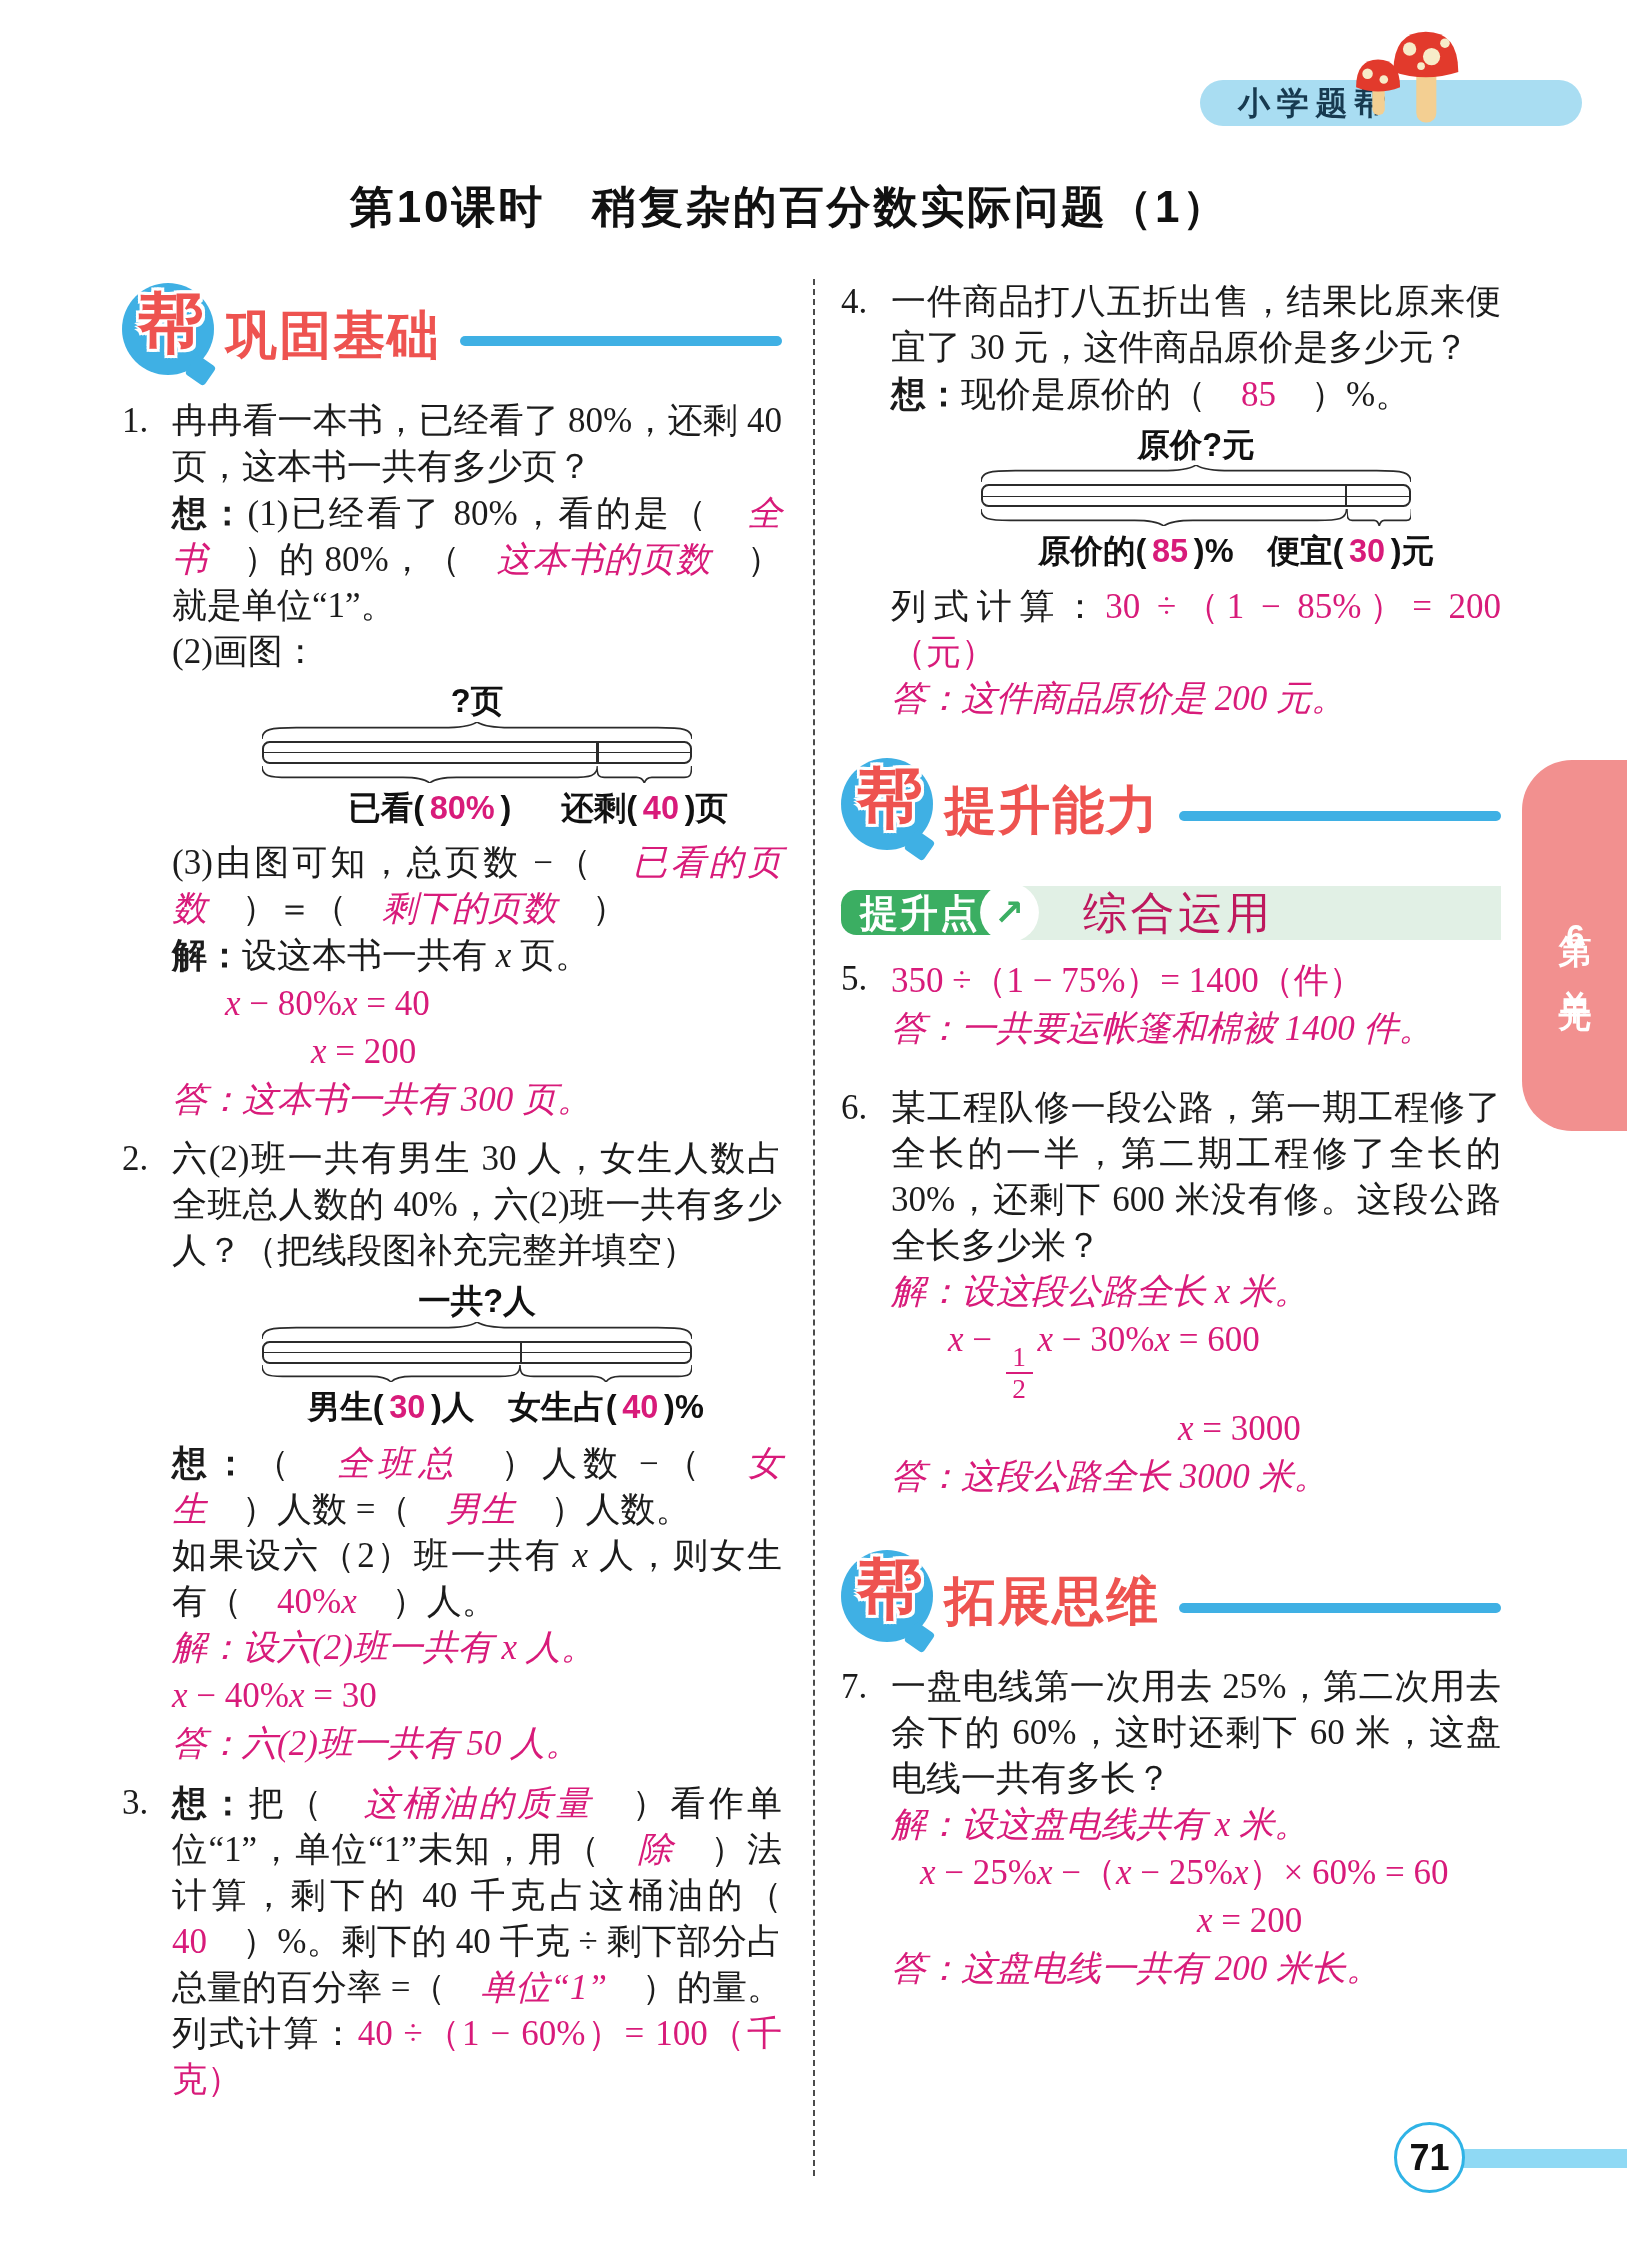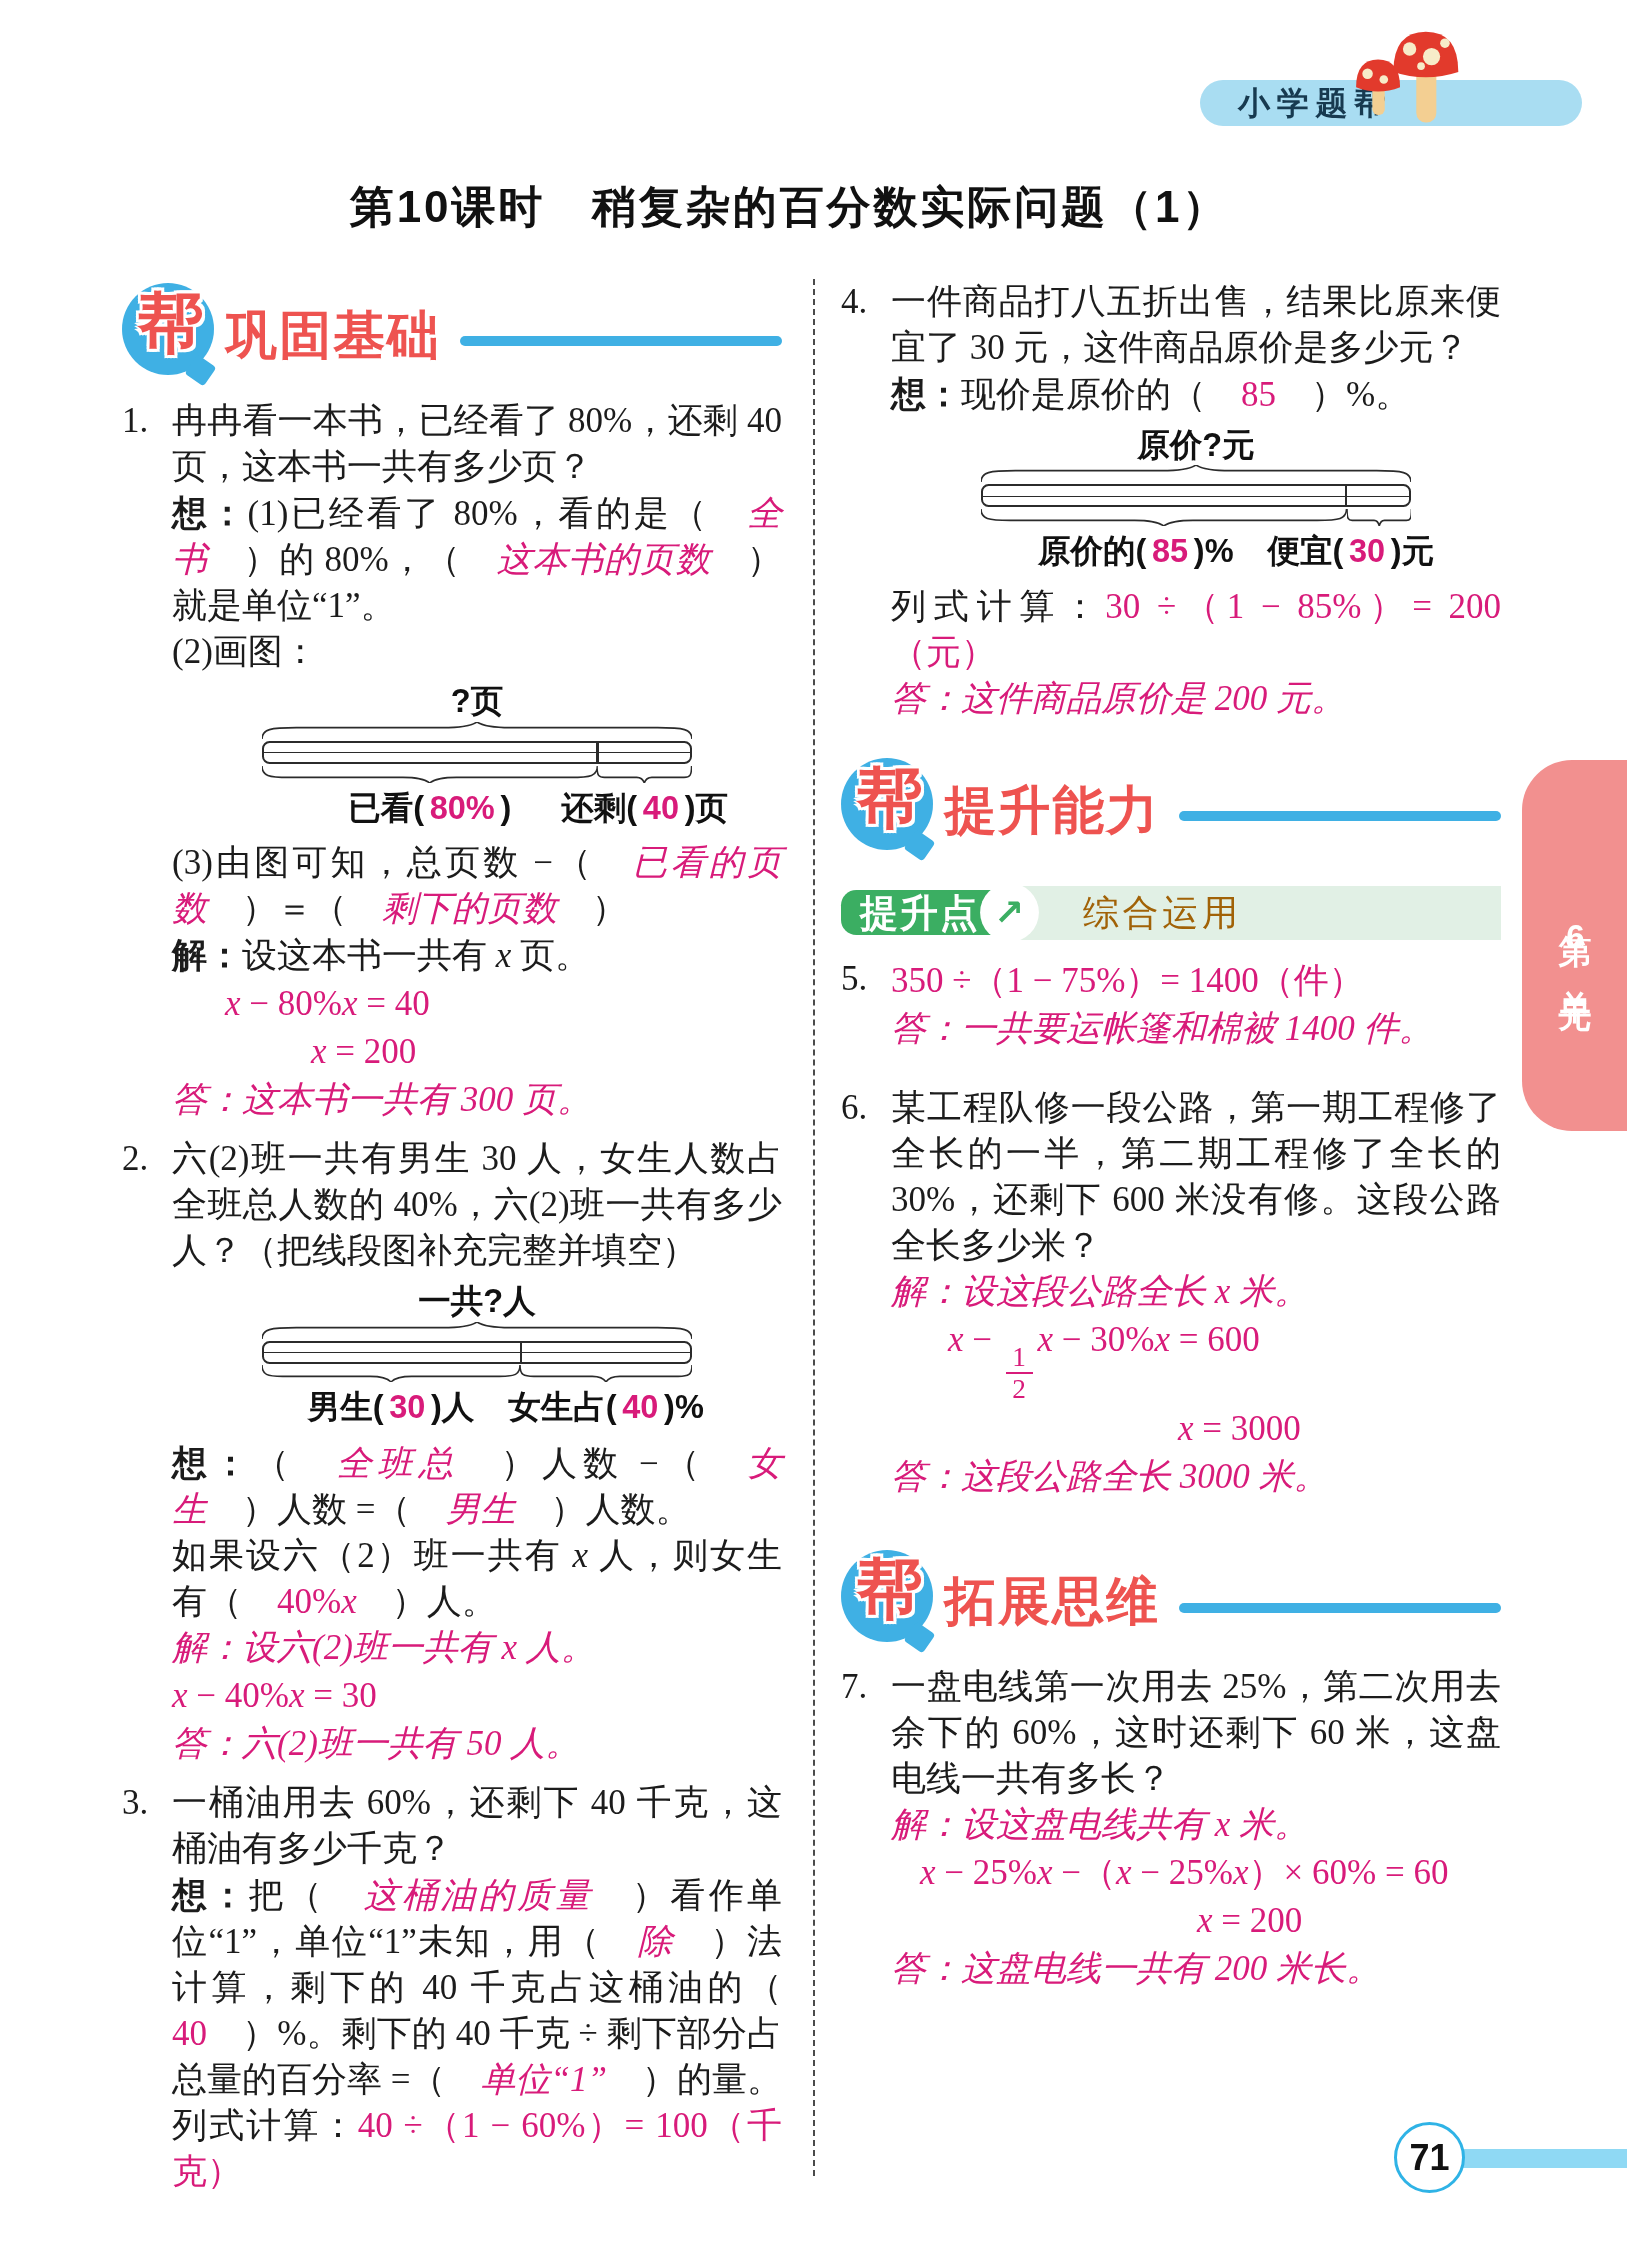--- a/index.html
+++ b/index.html
@@ -89,21 +89,21 @@
   .boost-arrow{
     position:relative;z-index:3;width:55px;height:55px;border-radius:50%;background:#fff;margin-left:-27px;
     display:flex;align-items:center;justify-content:center;
     color:var(--green);font-weight:900;font-size:36px;
     font-family:"Liberation Sans","DejaVu Sans",sans-serif;
     box-shadow:0 0 0 1.9px #fff;
   }
   .boost-bar{
     position:relative;z-index:1;flex:1;height:54px;background:var(--light-green);margin-left:-29px;
     display:flex;align-items:center;padding-left:75px;
-    font-family:"Liberation Sans","DejaVu Sans",sans-serif;font-size:36px;color:#a16207;letter-spacing:3.8px;
+    font-family:"Liberation Sans","DejaVu Sans",sans-serif;font-size:44px;color:#be185d;letter-spacing:3.8px;
   }
   
   .prob{display:flex;margin-bottom:13.4px}
   .prob-num{width:50px;flex:none}
   .prob-body{flex:1;min-width:0}
   .para{text-align:justify}
   .eq{margin:1.9px 0}
   
   .seg-k{font-family:"Liberation Serif","DejaVu Serif",serif}
   .seg-b{font-family:"Liberation Sans","DejaVu Sans",sans-serif;font-weight:700}
@@ -265,21 +265,20 @@
       <p class="para"><span class="seg-k">如果设六（2）班一共有 </span><span class="seg-i">x</span><span class="seg-k"> 人，则女生有（　</span><span class="seg-p">40%</span><span class="seg-pi">x</span><span class="seg-k">　）人。</span></p>
       <p class="para"><span class="seg-h">解：设六(2)班一共有 </span><span class="seg-pi">x</span><span class="seg-h"> 人。</span></p>
       <p class="eq"><span class="seg-pi">x</span><span class="seg-p"> − 40%</span><span class="seg-pi">x</span><span class="seg-p"> = 30</span></p>
       <p class="para"><span class="seg-h">答：六(2)班一共有 50 人。</span></p>
     </div>
   </div>
 
   <div class="prob">
     <div class="prob-num">3.</div>
     <div class="prob-body">
-      <p class="para"><span class="seg-k">一桶油用去 60%，还剩下 40 千克，这桶油有多少千克？</span></p>
       <p class="para"><span class="seg-b">想：</span><span class="seg-k">把（　</span><span class="seg-h">这桶油的质量</span><span class="seg-k">　）看作单位“1”，单位“1”未知，用（　</span><span class="seg-h">除</span><span class="seg-k">　）法计算，剩下的 40 千克占这桶油的（　</span><span class="seg-p">40</span><span class="seg-k">　）%。剩下的 40 千克 ÷ 剩下部分占总量的百分率 =（　</span><span class="seg-h">单位“1”</span><span class="seg-k">　）的量。</span></p>
       <p class="para"><span class="seg-k">列式计算：</span><span class="seg-p">40 ÷（1 − 60%）= 100（千克）</span></p>
 
     </div>
   </div>
 
 </div>
 
 <div class="col col-right">
 

